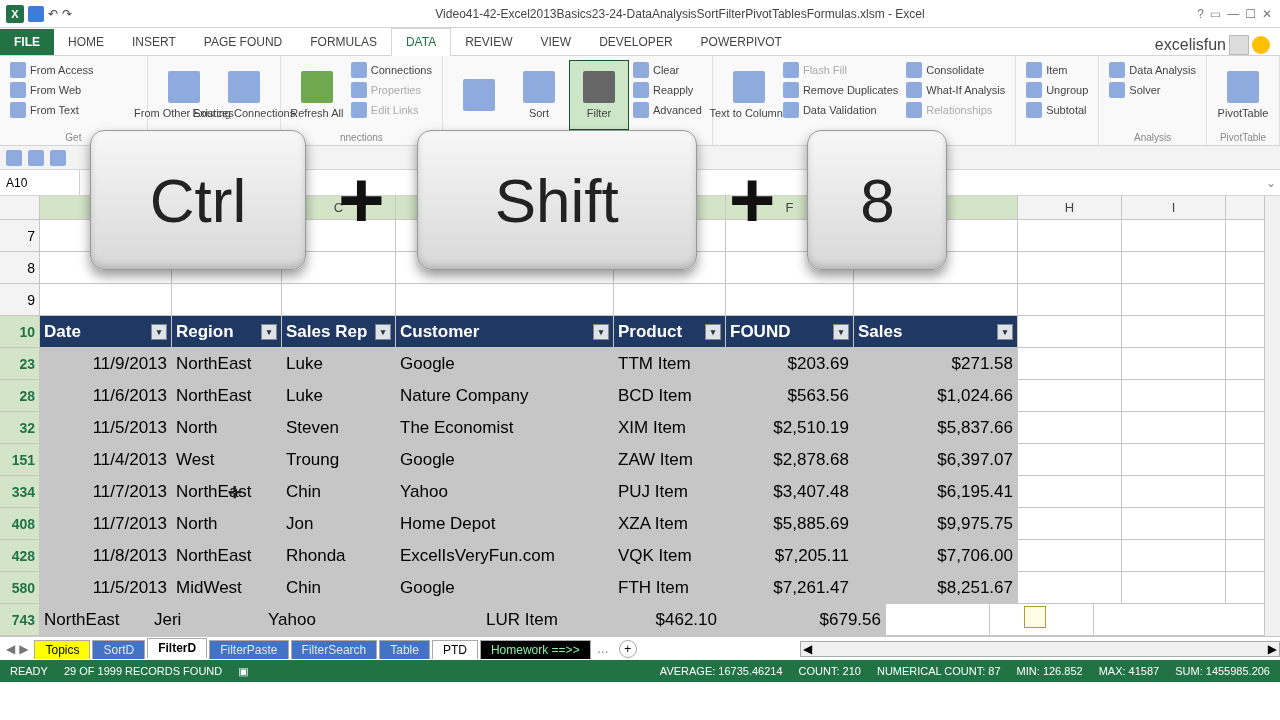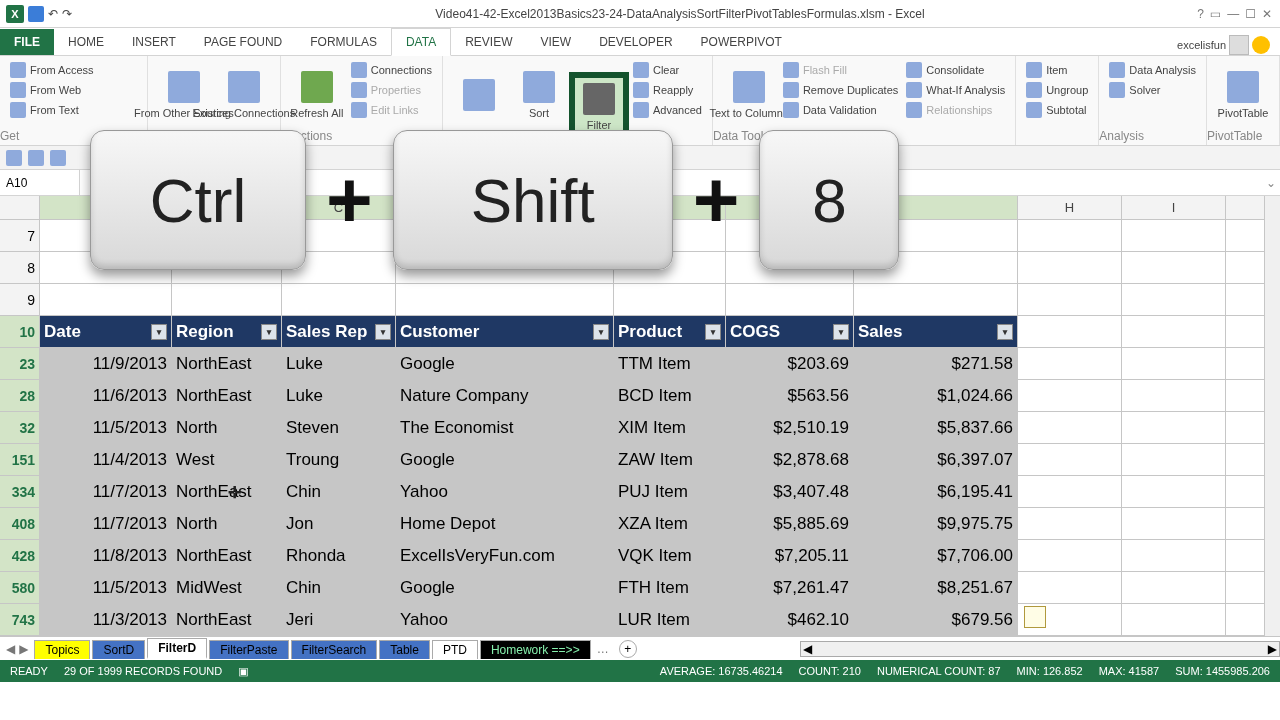--- a/index.html
+++ b/index.html
@@ -10,33 +10,33 @@
 .titlebar .qat { width:200px; display:flex; align-items:center; padding-left:6px; gap:4px; }
 .titlebar .title { flex:1; text-align:center; }
 .titlebar .winctrl { width:120px; display:flex; justify-content:flex-end; gap:6px; padding-right:8px; color:#777; }
 .excel-icon { width:18px; height:18px; background:#217346; color:#fff; font-weight:bold; font-size:11px; display:flex; align-items:center; justify-content:center; border-radius:2px; }
 
 
 .ribtabrow { height:28px; background:#fff; display:flex; align-items:flex-end; border-bottom:1px solid #d4d4d4;text-align:center; }
 .filetab { background:#217346; color:#fff; padding:6px 14px; font-size:12px; font-weight:bold; }
 .ribtab { padding:6px 14px; font-size:12px; color:#444; cursor:pointer; }
 .ribtab.active { color:#217346; border:1px solid #d4d4d4; border-bottom:1px solid #fff; margin-bottom:-1px; background:#fff; }
-.ribright { margin-left:auto; display:flex; align-items:center; gap:3px; padding-right:10px; font-size:11px; color:#444; }
+.ribright { margin-left:auto; display:flex; align-items:center; gap:3px; padding-right:10px; font-size:16px; color:#444; }
 .smiley { width:18px; height:18px; background:#ffc000; border-radius:50%; position:relative; }
 
 
 .ribbon { height:90px; background:#f9f9f9; border-bottom:1px solid #d4d4d4; display:flex; font-size:11px; color:#444; }
 .ribgroup { border-right:1px solid #e0e0e0; padding:4px 6px; display:flex; flex-direction:column; position:relative; }
-.ribgroup .glabel { position:absolute; bottom:2px; left:0; right:0; font-size:12px; color:#888; }
+.ribgroup .glabel { position:absolute; bottom:2px; left:0; right:0; text-align:center; font-size:10px; color:#888; }
 .ribbtn { display:flex; align-items:center; gap:4px; padding:2px 4px; white-space:nowrap; }
 .ribbtn.big { flex-direction:column; justify-content:center; text-align:center; height:70px; width:60px; }
 .ribbtn.big .ico { width:32px; height:32px; }
 .ribbtn.disabled { color:#aaa; }
 .ico { width:16px; height:16px; background:#8faadc; display:inline-block; border-radius:2px; }
-.filter-active { background:#cde6c7 !important; border:6px solid #14532d;margin-top:12px; }
+.filter-active { background:#cde6c7 !important; border:1px solid #14532d; }
 
 
 .minibar { height:24px; background:#f3f3f3; border-bottom:1px solid #d4d4d4; display:flex; align-items:center; gap:6px; padding-left:6px; }
 .minibar .ico { width:16px; height:16px; }
 
 
 .fbar { height:26px; border-bottom:1px solid #d4d4d4; display:flex; align-items:center; font-size:12px; }
 .namebox { width:80px; border-right:1px solid #d4d4d4; padding:0 6px; height:100%; display:flex; align-items:center; }
 .fxarea { flex:1; padding:0 6px; }
 
@@ -53,35 +53,35 @@
 .cell { border-right:1px solid #c6c6c6; display:flex; align-items:center; padding:0 4px; font-size:17px; overflow:hidden; }
 .headerrow .cell { background:#1f3864; color:#fff; font-weight:bold; justify-content:space-between; }
 .headerrow .cell .dd { width:16px; height:16px; background:#dde3ea; border:1px solid #888; font-size:9px; display:flex; align-items:center; justify-content:center; color:#333; }
 .datarow .cell { background:#c6c6c6; }
 .right { justify-content:flex-end; }
 
 
 .cA{width:132px} .cB{width:110px} .cC{width:114px} .cD{width:218px} .cE{width:112px} .cF{width:128px} .cG{width:164px} .cH{width:104px} .cI{width:104px}
 
 
-.kbrow { position:absolute; top:130px; left:90px; display:flex; align-items:center; gap:20px; z-index:50; }
+.kbrow { position:absolute; top:130px; left:90px; display:flex; align-items:center; gap:32px; z-index:50; }
 .key { background:linear-gradient(#f7f7f7,#d8d8d8); border:1px solid #999; border-radius:14px; box-shadow:0 6px 12px rgba(0,0,0,0.4), inset 0 -4px 6px rgba(0,0,0,0.15); display:flex; align-items:center; justify-content:center; font-size:62px; color:#222; }
 .key.ctrl { width:216px; height:140px; }
 .key.shift { width:280px; height:140px; }
 .key.eight { width:140px; height:140px; }
 .plus { font-size:80px; font-weight:bold; color:#111; }
 
 
 .cursorplus { position:absolute; font-size:16px; color:#222; font-weight:bold; }
 
 
 .sheetbar { height:24px; background:#fff; border-top:1px solid #c6c6c6; display:flex; align-items:center; font-size:12px; }
 .sheetnav { display:flex; gap:4px; padding:0 6px; color:#777; }
 .sheettab { padding:2px 10px; border:1px solid #aaa; border-bottom:none; margin-right:2px; cursor:pointer; }
-.st-yellow{background:#ffff00} .st-blue{background:#4472c4;color:#000000} .st-white{background:#fff} .st-black{background:#000;color:#86efac}
+.st-yellow{background:#ffff00} .st-blue{background:#4472c4;color:#e5e5e5} .st-white{background:#fff} .st-black{background:#000;color:#86efac}
 .sheettab.active { background:#fff; border-bottom:2px solid #fff; font-weight:bold; }
 .addsheet { width:18px; height:18px; border:1px solid #aaa; border-radius:50%; display:flex; align-items:center; justify-content:center; margin-left:6px; }
 .hscroll { margin-left:auto; width:480px; height:16px; border:1px solid #aaa; background:#f0f0f0; position:relative; }
 
 
 .statusbar { height:22px; background:#217346; color:#fff; font-size:11px; display:flex; align-items:center; gap:16px; padding:0 10px; }
 .statusbar .sp { flex:1; }
 
 
 .vscroll { position:absolute; right:0; top:0; width:16px; height:100%; background:#f0f0f0; border-left:1px solid #c6c6c6; }
@@ -349,21 +349,21 @@
         </div>
         <div class="cell cD">
           <span>Customer</span>
           <span class="dd">▾</span>
         </div>
         <div class="cell cE">
           <span>Product</span>
           <span class="dd">▾</span>
         </div>
         <div class="cell cF">
-          <span>COGS</span>
+          <span>FOUND</span>
           <span class="dd">▾</span>
         </div>
         <div class="cell cG">
           <span>Sales</span>
           <span class="dd">▾</span>
         </div>
         <div class="cell cH" style="background:#fff"></div>
         <div class="cell cI" style="background:#fff"></div>
       </div>
       <div class="row datarow">
@@ -457,21 +457,20 @@
     <div class="cell cC">Chin</div>
     <div class="cell cD">Google</div>
     <div class="cell cE">FTH Item</div>
     <div class="cell cF right">$7,261.47</div>
     <div class="cell cG right">$8,251.67</div>
     <div class="cell cH" style="background:#fff"></div>
     <div class="cell cI" style="background:#fff"></div>
       </div>
       <div class="row datarow">
         <div class="rowhdr sel">743</div>
-    <div class="cell cA right">11/3/2013</div>
     <div class="cell cB">NorthEast</div>
     <div class="cell cC">Jeri</div>
     <div class="cell cD">Yahoo</div>
     <div class="cell cE">LUR Item</div>
     <div class="cell cF right">$462.10</div>
     <div class="cell cG right">$679.56</div>
     <div class="cell cH" style="background:#fff"></div>
     <div class="cell cI" style="background:#fff"></div>
       </div>
     </div>

